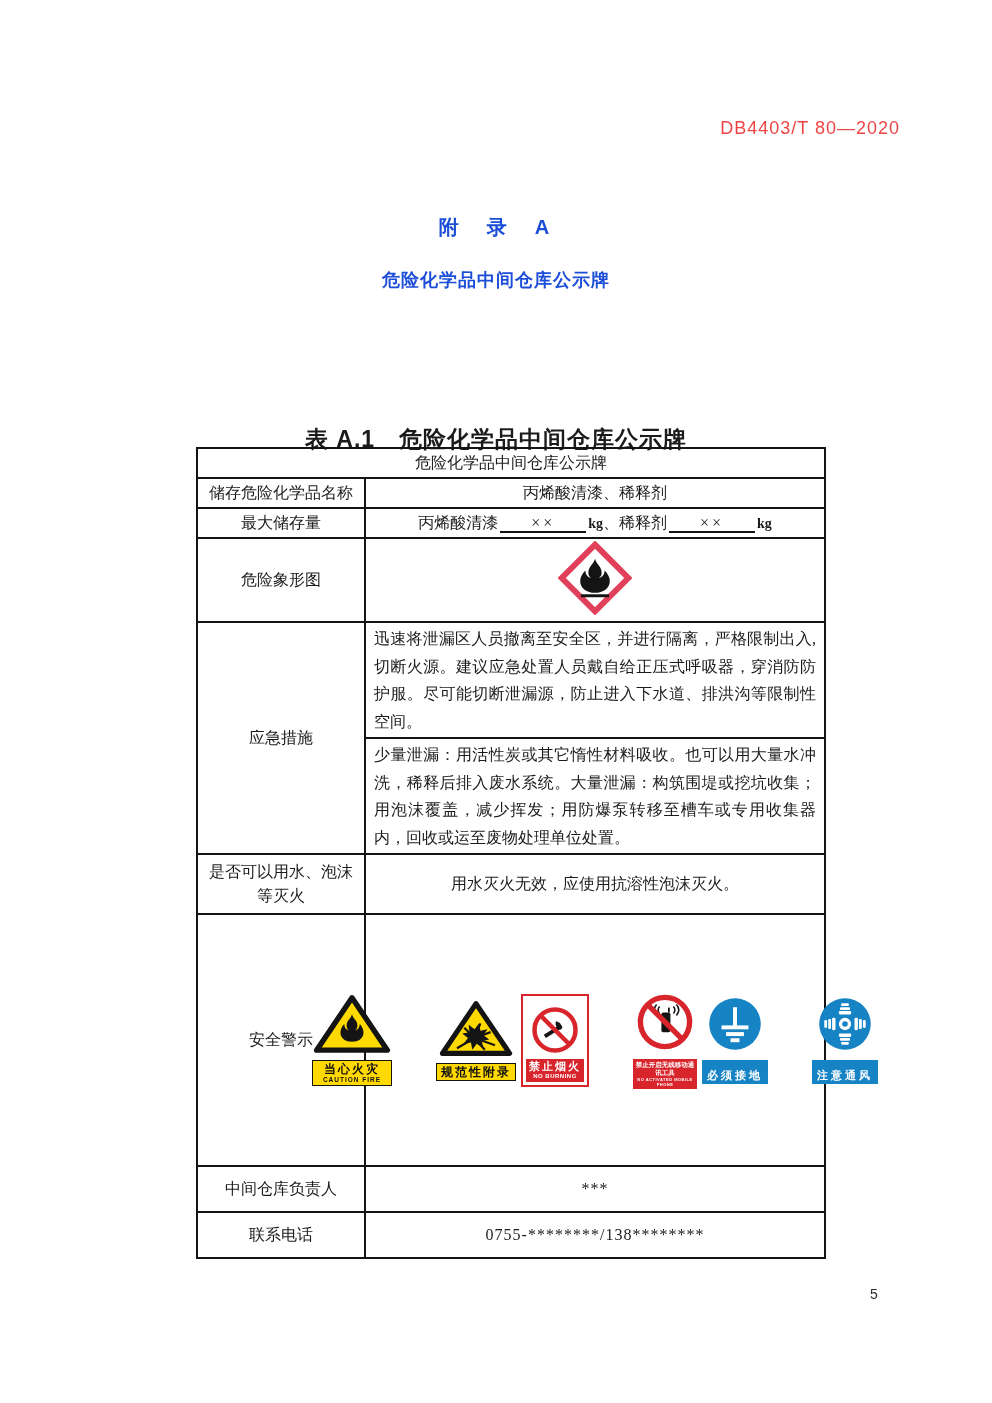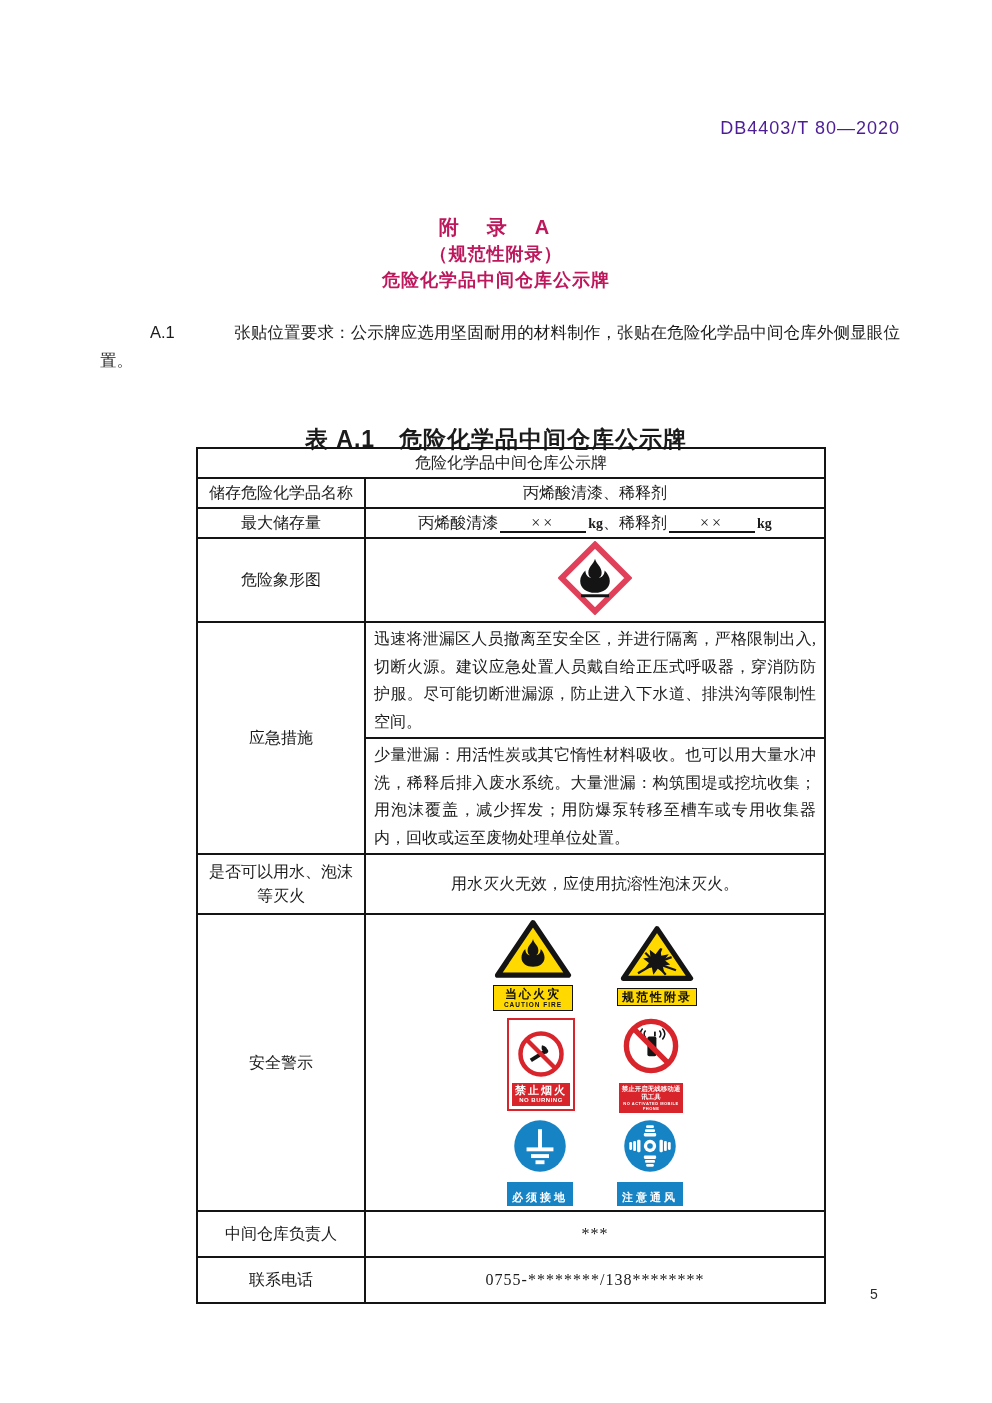--- a/index.html
+++ b/index.html
@@ -3,24 +3,24 @@
 <meta charset="utf-8">
 <style>
   html,body{margin:0;padding:0;background:#e9e9e9;}
   .page{
     position:relative;width:992px;height:1403px;margin:0 auto;background:#ffffff;
     font-family:"Liberation Serif","DejaVu Serif",serif;color:#1b1b1b;overflow:hidden;
   }
   .header-code{
     position:absolute;top:118px;right:92px;
     font-family:"Liberation Sans","DejaVu Sans",sans-serif;
-    font-size:18px;letter-spacing:1px;color:#4c1d95;
+    font-size:18px;letter-spacing:1px;color:#ef4444;
   }
   .doc-title{position:absolute;left:0;width:100%;text-align:center;
-    font-family:"Liberation Sans","DejaVu Sans",sans-serif;font-weight:bold;color:#be185d;}
+    font-family:"Liberation Sans","DejaVu Sans",sans-serif;font-weight:bold;color:#1d4ed8;}
   .doc-title.l1{top:214px;font-size:20px;letter-spacing:4px;}
   .doc-title.l2{top:242px;font-size:18px;letter-spacing:1px;}
   .doc-title.l3{top:268px;font-size:18px;letter-spacing:1px;}
   .clauses{position:absolute;top:319px;left:100px;right:92px;}
   .clause{margin:0;font-size:16.5px;line-height:27.5px;text-align:justify;text-indent:50px;}
   .clause .num{
     font-family:"Liberation Sans","DejaVu Sans",sans-serif;
     display:inline-block;min-width:40px;margin-right:44px;text-indent:0;
   }
   .table-caption{
@@ -36,21 +36,21 @@
   td.lbl{text-align:center;line-height:24px;margin-top:32px;}
   td.val-center{text-align:center;}
   td.txt{line-height:27.5px;text-align:justify;padding:6px 12px;}
   .u-line{
     display:inline-block;width:86px;border-bottom:2px solid #141414;
     text-align:center;letter-spacing:3px;line-height:17px;margin:0 2px;
   }
   .kg{font-weight:bold;font-size:14px;}
   .pictogram-cell{text-align:center;}
   
-  .signs{display:flex;flex-direction:column;align-items:center;justify-content:center;gap:5px;height:100%;}
+  .signs{display:flex;flex-direction:row;align-items:center;justify-content:center;gap:5px;height:100%;}
   .sign-row{display:flex;justify-content:center;align-items:center;gap:44px;}
   .sign{display:flex;flex-direction:column;align-items:center;}
   .tri-label{
     border:1.5px solid #141414;background:#ffd900;text-align:center;
     padding:1px 4px;margin-top:2px;min-width:70px;
   }
   .tri-label .cn{font-family:"Liberation Sans",sans-serif;font-weight:bold;font-size:12px;letter-spacing:2px;color:#101010;line-height:14px;}
   .tri-label .en{font-family:"Liberation Sans",sans-serif;font-weight:bold;font-size:6.5px;letter-spacing:1px;color:#101010;line-height:8px;}
   .burn-box{border:2px solid #d8252c;background:#fff;padding:9px 3px 3px;display:flex;flex-direction:column;align-items:center;width:58px;}
   .red-band{background:#d8252c;color:#fff;text-align:center;width:100%;padding:1px 0 2px;}
@@ -66,25 +66,23 @@
     font-family:"Liberation Sans",sans-serif;}
 </style>
 </head>
 <body>
 
 <div class="page">
 
   <div class="header-code">DB4403/T 80—2020</div>
 
   <div class="doc-title l1">附　录　A</div>
-  <div class="doc-title l2">（规范性附录）</div>
   <div class="doc-title l3">危险化学品中间仓库公示牌</div>
 
   <div class="clauses">
-    <p class="clause"><span class="num">A.1</span><span>张贴位置要求：公示牌应选用坚固耐用的材料制作，张贴在危险化学品中间仓库外侧显眼位置。</span></p>
   </div>
 
   <div class="table-caption">表 A.1　危险化学品中间仓库公示牌</div>
 
   <table class="notice">
     <colgroup>
         <col style="width:168px">
         <col>
       </colgroup>
     <tbody>

